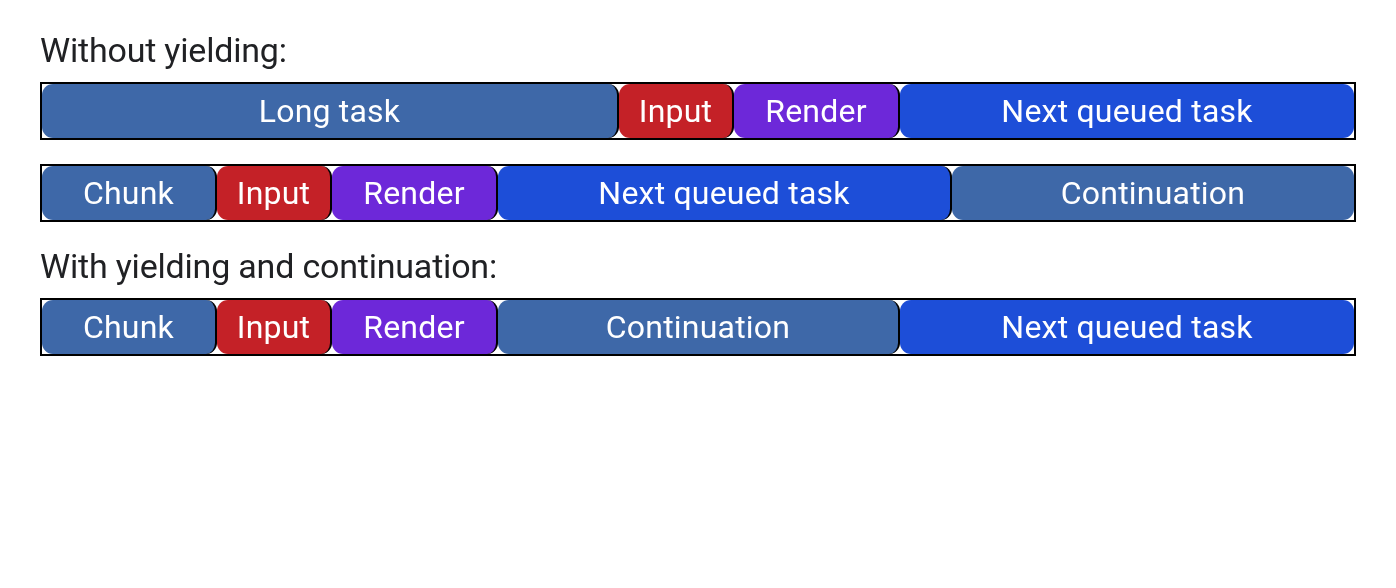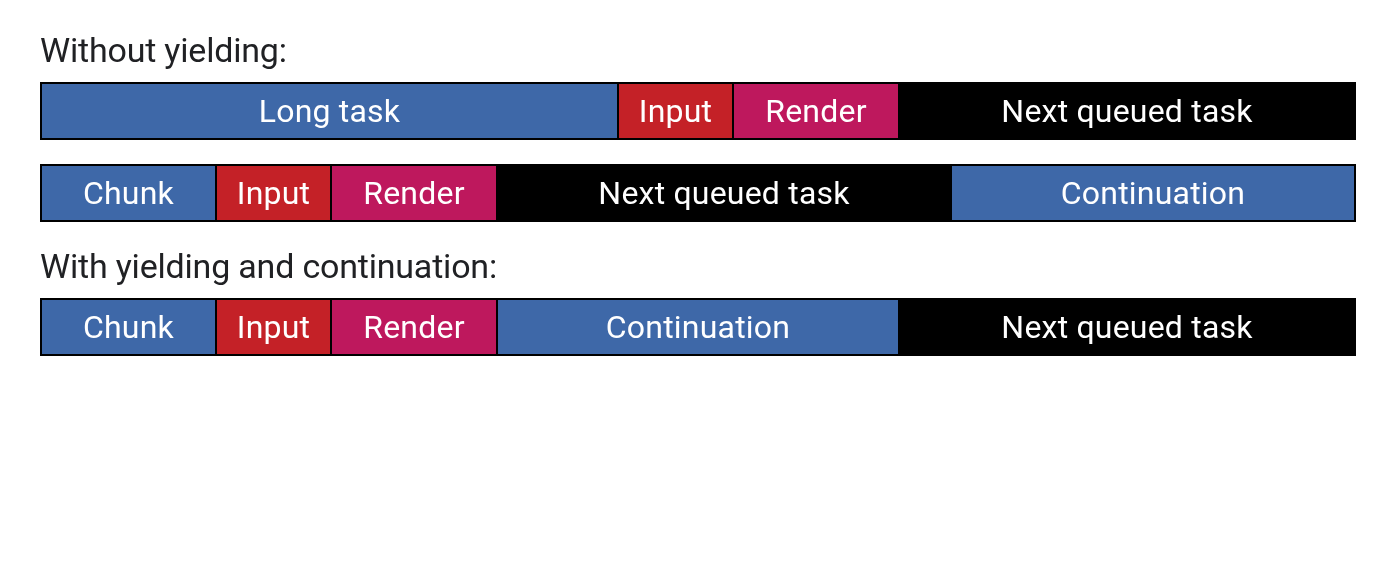--- a/index.html
+++ b/index.html
@@ -31,28 +31,29 @@
     .segment {
       display: flex;
       align-items: center;
       justify-content: center;
       color: #ffffff;
       font-size: 32px;
       font-weight: 400;
       border-right: 2px solid #000;
       white-space: nowrap;
       letter-spacing: 0.2px;
+      border-radius: 11px;
     }
     .segment:last-child {
       border-right: none;
     }
     .color-blue { background: #3e68a8; }
     .color-red { background: #c42127; }
-    .color-green { background: #be185d; }
-    .color-gray { background: #000000; }
+    .color-green { background: #6d28d9; }
+    .color-gray { background: #1d4ed8; }
   </style>
 </head>
 <body>
 
 <div id="diagram">
     <div class="section">
       <div class="section-title">Without yielding:</div>
       <div class="bar-row">
         <div class="segment color-blue" style="width: 577px;">Long task</div>
         <div class="segment color-red" style="width: 115px;">Input</div>

